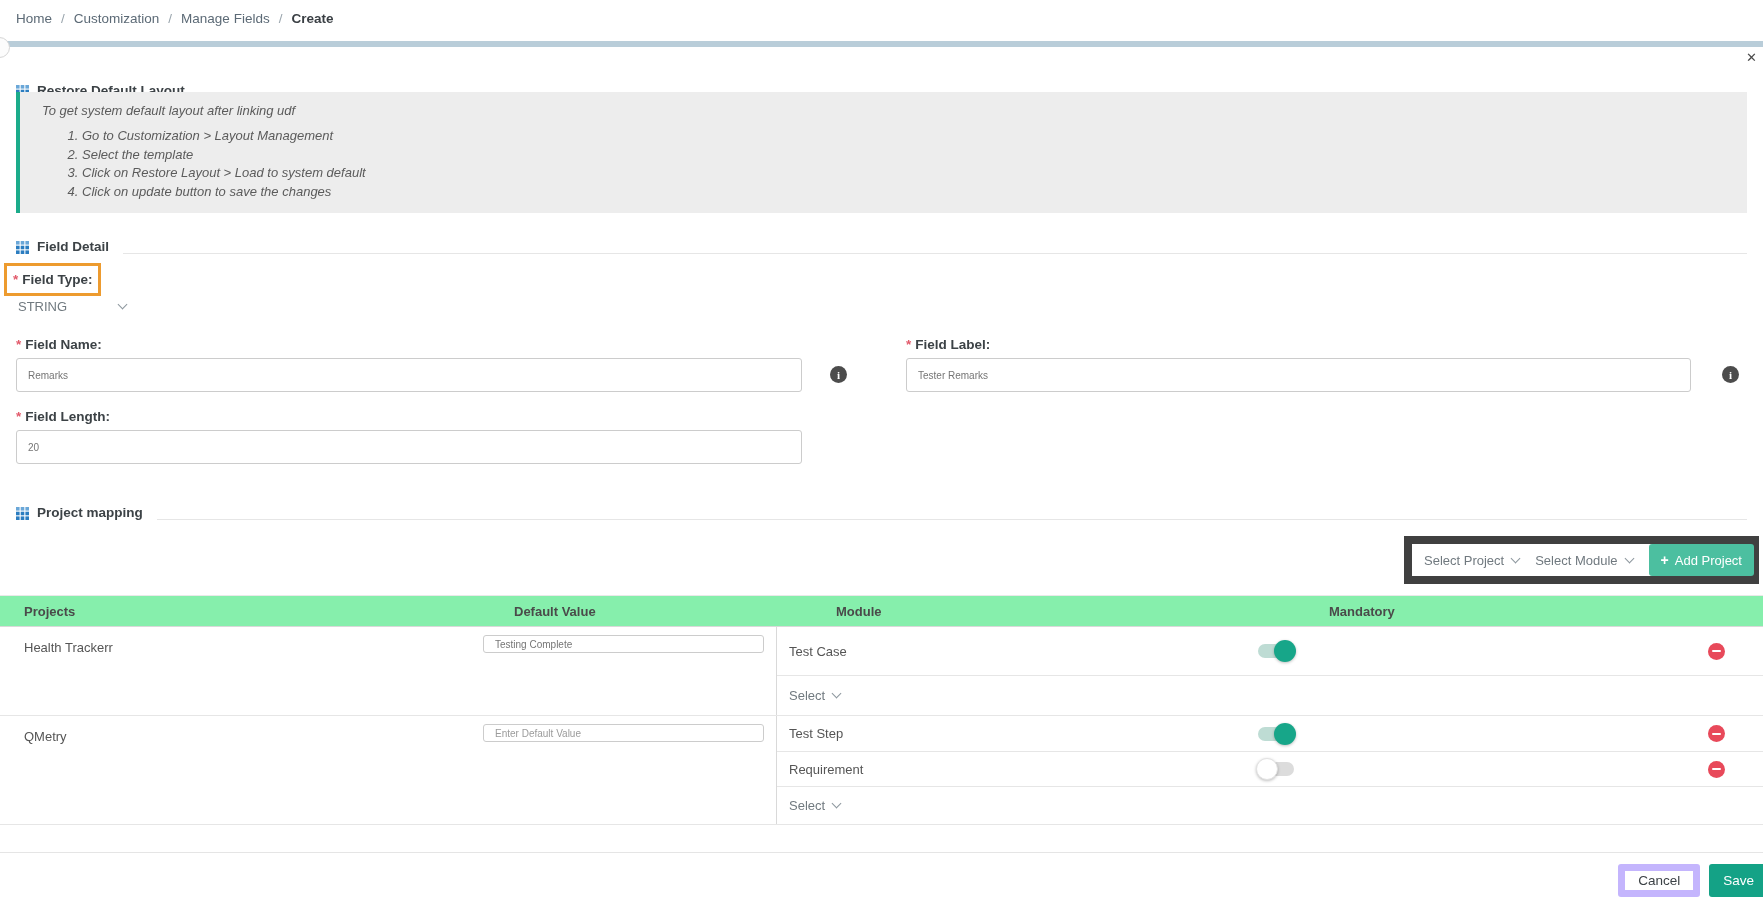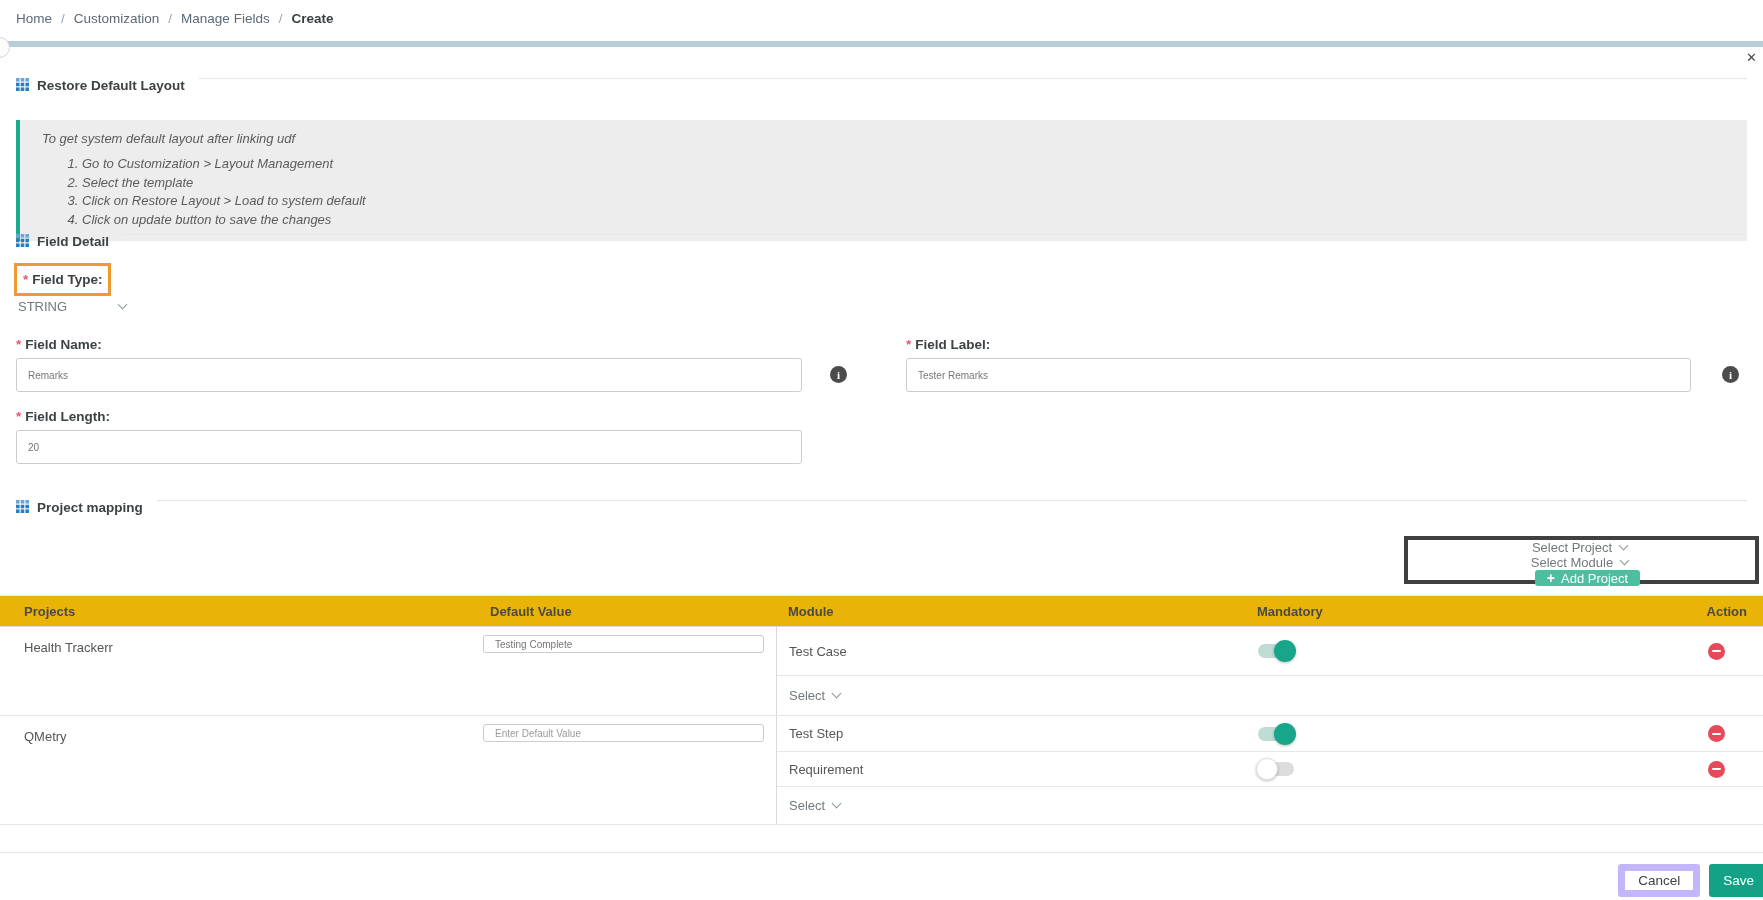--- a/index.html
+++ b/index.html
@@ -16,54 +16,54 @@
   .breadcrumb .sep { color:#9aa5ad; }
   .breadcrumb .current { color:#3a3f44; font-weight:bold; }
 
   
   .topbar { position:absolute; top:41px; left:0; width:1763px; height:6px; }
   .edge-handle { position:absolute; top:37px; left:-11px; width:21px; height:21px; border-radius:50%; background:#fcfcfc; border:1px solid #d5d5d5; }
 
   .close-icon { position:absolute; top:51px; right:6px; font-size:13px; color:#4a4a4a; font-weight:bold; cursor:pointer; line-height:1; }
 
   
-  .section-head { position:absolute; left:16px; right:16px; display:flex; align-items:flex-start; height:20px; }
+  .section-head { position:absolute; left:16px; right:16px; display:flex; align-items:flex-end; height:20px; }
   .section-head .grid-icon { width:13px; height:13px; margin-right:8px; flex:0 0 auto; }
   .section-head .title { font-weight:bold; color:#3c4246; font-size:13.5px; white-space:nowrap; }
   .section-head::after { content:""; flex:1; height:1px; background:#e6e6e6; margin-left:14px; }
 
   
-  .infobox { position:absolute; top:120px; left:16px; width:1731px; height:121px; background:#ededed; border-left:4px solid #1bab8a; font-style:italic; color:#5b5b5b; padding:11px 0 0 22px; }
+  .infobox { position:absolute; top:92px; left:16px; width:1731px; height:121px; background:#ededed; border-left:4px solid #1bab8a; font-style:italic; color:#5b5b5b; padding:11px 0 0 22px; }
   .infobox .intro { font-size:13px; margin-bottom:9px; }
   .infobox ol { margin-left:40px; font-size:13px; line-height:18.5px; }
 
   
   .fld-label { font-weight:bold; color:#3c4246; font-size:13.5px; white-space:nowrap; }
   .req { color:#e25a6b; margin-right:4px; }
   .txt-input { border:1px solid #ccc; border-radius:3px; height:34px; padding:0 11px; font-size:10px; color:#757575; width:100%; outline:none; font-family:inherit; background:#fff; }
   .txt-input::placeholder { color:#9b9b9b; }
 
-  .ft-highlight { position:absolute; top:263px; left:14px; width:97px; height:33px; border:3px solid #ed9b2f; display:flex; align-items:center; padding-left:6px; background:#fff; }
+  .ft-highlight { position:absolute; top:263px; left:4px; width:97px; height:33px; border:3px solid #ed9b2f; display:flex; align-items:center; padding-left:6px; background:#fff; }
   .ft-select { position:absolute; top:299px; left:18px; display:flex; align-items:center; color:#70797f; font-size:13px; cursor:pointer;gap:44px; }
 
   .chev { display:inline-block; width:7px; height:7px; border-right:1.6px solid #8d979e; border-bottom:1.6px solid #8d979e; transform:rotate(45deg); margin-left:8px; position:relative; top:-2px; }
 
   .pos { position:absolute; }
 
   .info-icon { position:absolute; width:17px; height:17px; border-radius:50%; background:#4c4c4c; color:#fff; font-size:11px; font-weight:bold; display:flex; align-items:center; justify-content:center; font-family:"Liberation Serif", serif; cursor:pointer; }
 
   
-  .pm-toolbar { position:absolute; top:536px; left:1404px; width:355px; height:48px; border:4px solid #404040; display:flex; align-items:center; background:#fff; padding-left:12px;flex-direction:column; }
+  .pm-toolbar { position:absolute; top:536px; left:1404px; width:355px; height:48px; border:8px solid #404040; display:flex; align-items:center; background:#fff; padding-left:12px; }
   .pm-select { display:flex; align-items:center; color:#70797f; font-size:13px; margin-right:16px; cursor:pointer; white-space:nowrap; }
   .btn-add { height:32px; background:#4cbfa0; color:#fff; border:none; border-radius:3px; font-size:13px; padding:0 12px; display:flex; align-items:center; gap:6px; cursor:pointer; font-family:inherit; white-space:nowrap; }
   .btn-add .plus { font-weight:bold; font-size:14px; }
 
   
   .pm-table { position:absolute; top:595px; left:0; width:1763px; }
-  .t-header { display:grid; grid-template-columns:483px 293px 469px 445px 1fr; background:#eab308; border-top:1px solid #e9e9e9; border-bottom:1px solid #d9d9d9; height:32px; align-items:center; font-weight:bold; color:#4a4a4a; font-size:13px; }
+  .t-header { display:grid; grid-template-columns:483px 293px 469px 445px 1fr; background:#86efac; border-top:1px solid #e9e9e9; border-bottom:1px solid #d9d9d9; height:32px; align-items:center; font-weight:bold; color:#4a4a4a; font-size:13px;gap:24px; }
   .t-header .h1 { padding-left:24px; } .t-header .h2 { padding-left:7px; }
   .t-header .h3 { padding-left:12px; } .t-header .h4 { padding-left:12px; }
   .t-header .h5 { text-align:right; padding-right:16px; }
 
   .row-group { display:flex; border-bottom:1px solid #e6e6e6; }
   .cell-project { width:483px; padding:13px 16px 0 24px; color:#555; }
   .cell-default { width:293px; padding:8px 12px 0 0; }
   .cell-default .txt-input { width:281px; height:18px; }
   .cell-modules { flex:1; border-left:1px solid #d9d9d9; }
   .m-subrow { display:flex; align-items:center; }

